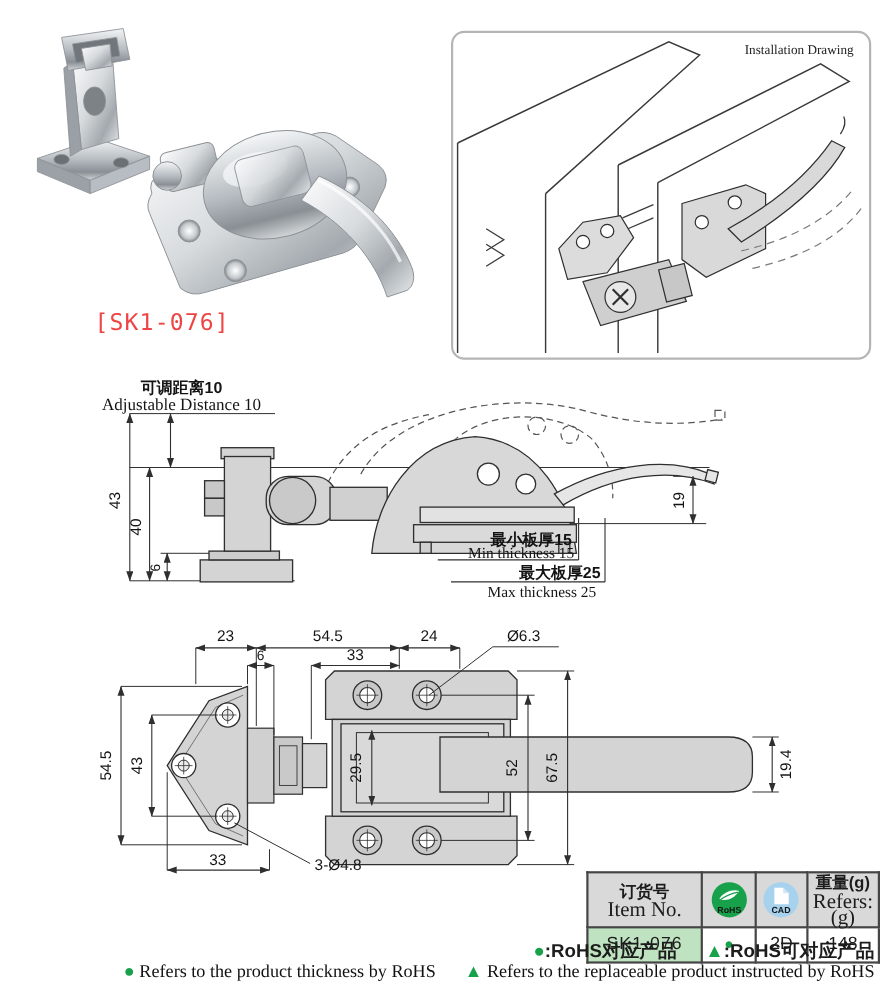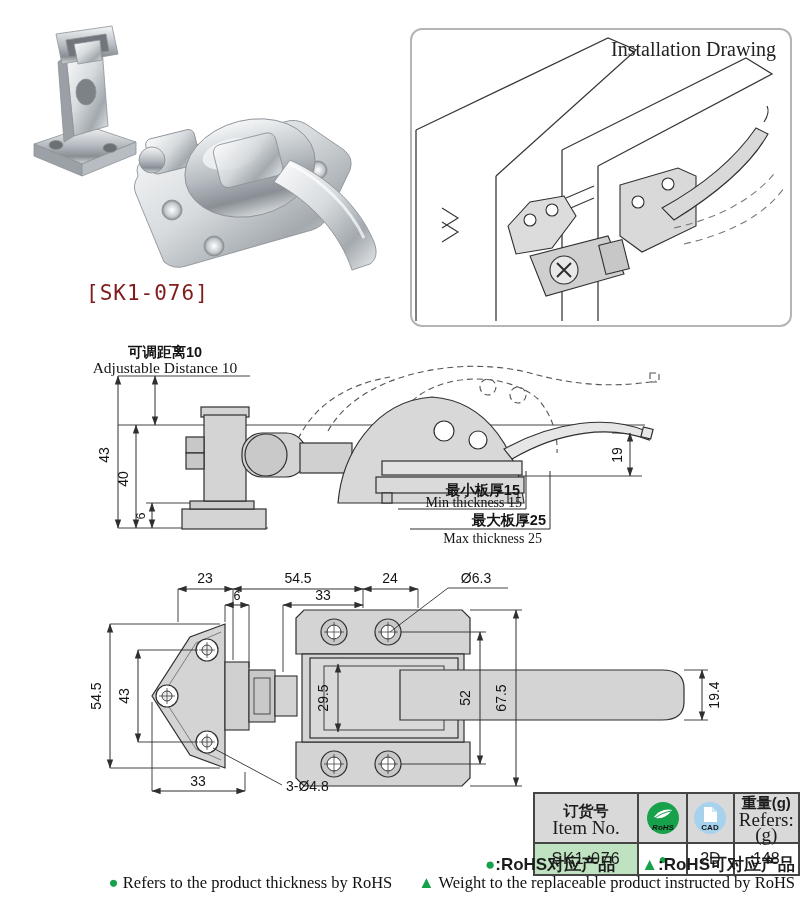--- a/index.html
+++ b/index.html
@@ -6,32 +6,32 @@
   .canvas{position:relative;width:800px;height:908px;background:#fff;overflow:hidden;
           font-family:"Liberation Sans","DejaVu Sans",sans-serif;color:#1c1c1c;}
   .abs{position:absolute;}
   svg{display:block;}
   svg text{font-family:"Liberation Sans","DejaVu Sans",sans-serif;fill:#141414;}
   text.dim{font-size:14px;}
   text.dimS{font-size:12.5px;}
   text.cjk{font-weight:bold;font-size:14.5px;}
   text.ser{font-family:"Liberation Serif","DejaVu Serif",serif;font-size:14px;}
   .model-label{font-family:"DejaVu Sans Mono","Liberation Mono",monospace;
-               font-size:21px;letter-spacing:1px;color:#7f1d1d;}
+               font-size:21px;letter-spacing:1px;color:#ef4444;}
   .install-box{left:410px;top:28px;width:378px;height:295px;border:2px solid #b5b5b5;
                border-radius:12px;overflow:hidden;background:#fff;}
   .install-title{position:absolute;right:14px;top:8px;text-align:center;}
   .install-title .cn{font-size:19px;font-weight:bold;letter-spacing:4px;color:#222;}
-  .install-title .en{font-size:20px;font-family:"Liberation Serif","DejaVu Serif",serif;color:#222;}
+  .install-title .en{font-size:12px;font-family:"Liberation Serif","DejaVu Serif",serif;color:#222;}
   
   .spec-table{left:533px;top:792px;}
   .spec-table table{border-collapse:collapse;}
   .spec-table th,.spec-table td{border:2px solid #454545;text-align:center;padding:0;vertical-align:middle;}
   .spec-table th{background:#d9d9d9;height:42px;font-weight:normal;}
-  .cell-item{width:106px;} .cell-rohs{width:48px;font-style:italic;} .cell-cad{width:45px;} .cell-weight{width:64px;margin-top:14px;}
+  .cell-item{width:106px;} .cell-rohs{width:48px;} .cell-cad{width:45px;} .cell-weight{width:64px;margin-top:14px;}
   .th-cn{font-size:15px;font-weight:bold;line-height:18px;}
   .th-en{font-size:19px;font-family:"Liberation Serif","DejaVu Serif",serif;line-height:15px;}
   .spec-table td{height:30px;font-size:16px;margin-top:12px;}
   .td-item{background:#bfe3c0;letter-spacing:1px;}
   .rohs-dot{color:#18a14b;font-size:14px;}
   
   .legend-cn{left:0;top:853px;width:795px;text-align:right;font-size:17px;font-weight:bold;color:#1c1c1c;}
   .legend-en{left:0;top:873px;width:795px;text-align:right;font-size:16.5px;
              font-family:"Liberation Serif","DejaVu Serif",serif;color:#111;}
   .sym{color:#18a14b;}
@@ -351,16 +351,16 @@
         <td>148</td>
       </tr>
     </tbody>
       </table>
   </div>
 
   <div class="abs legend-cn">
     <span class="sym">●</span><span>:RoHS对应产品</span><span class="sym gap">▲</span><span>:RoHS可对应产品</span>
   </div>
   <div class="abs legend-en">
-    <span class="sym">●</span><span> Refers to the product thickness by RoHS</span><span class="sym gap">▲</span><span> Weight to the replaceable product instructed by RoHS</span>
+    <span class="sym">●</span><span> Refers to the product thickness by RoHS</span><span class="sym gap">▲</span><span> Refers to the replaceable product instructed by RoHS</span>
   </div>
 
 </div>
 
 </body></html>

